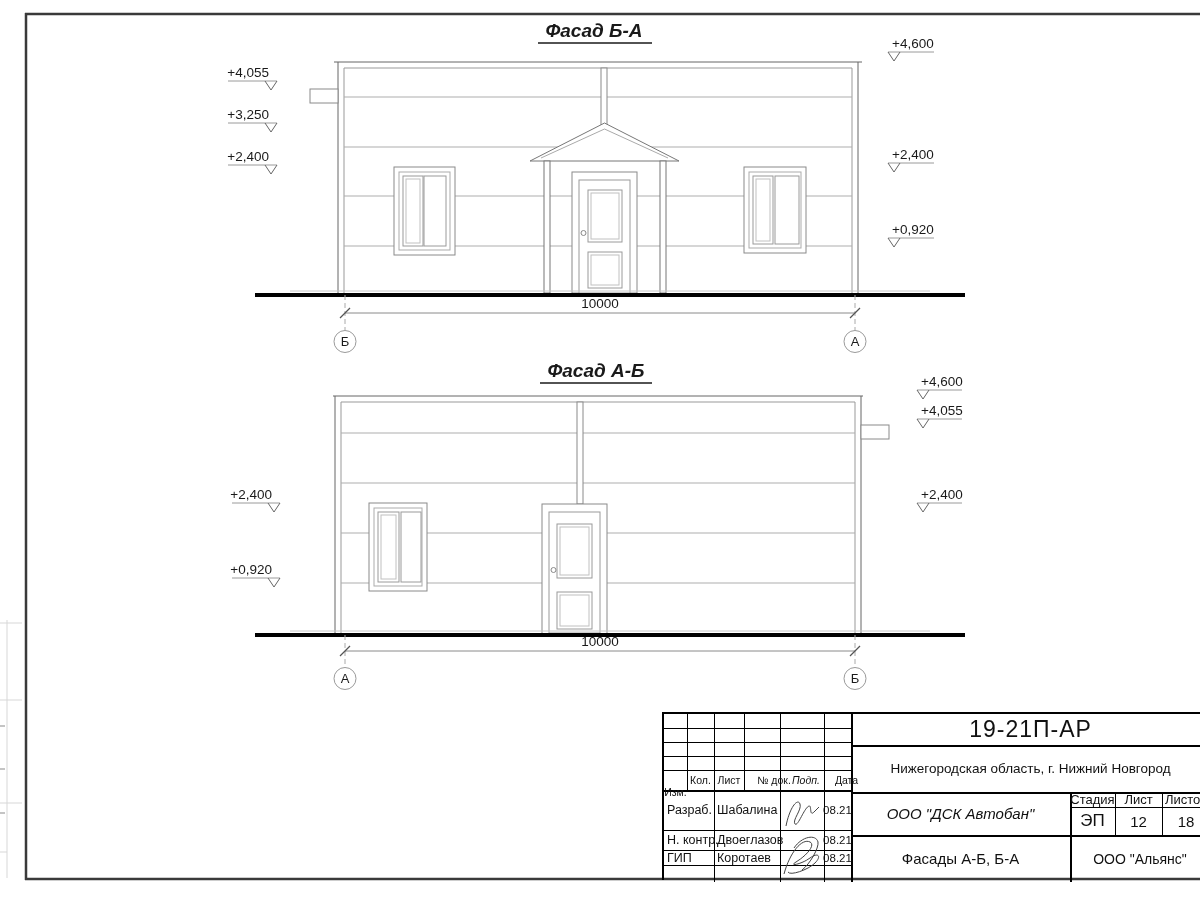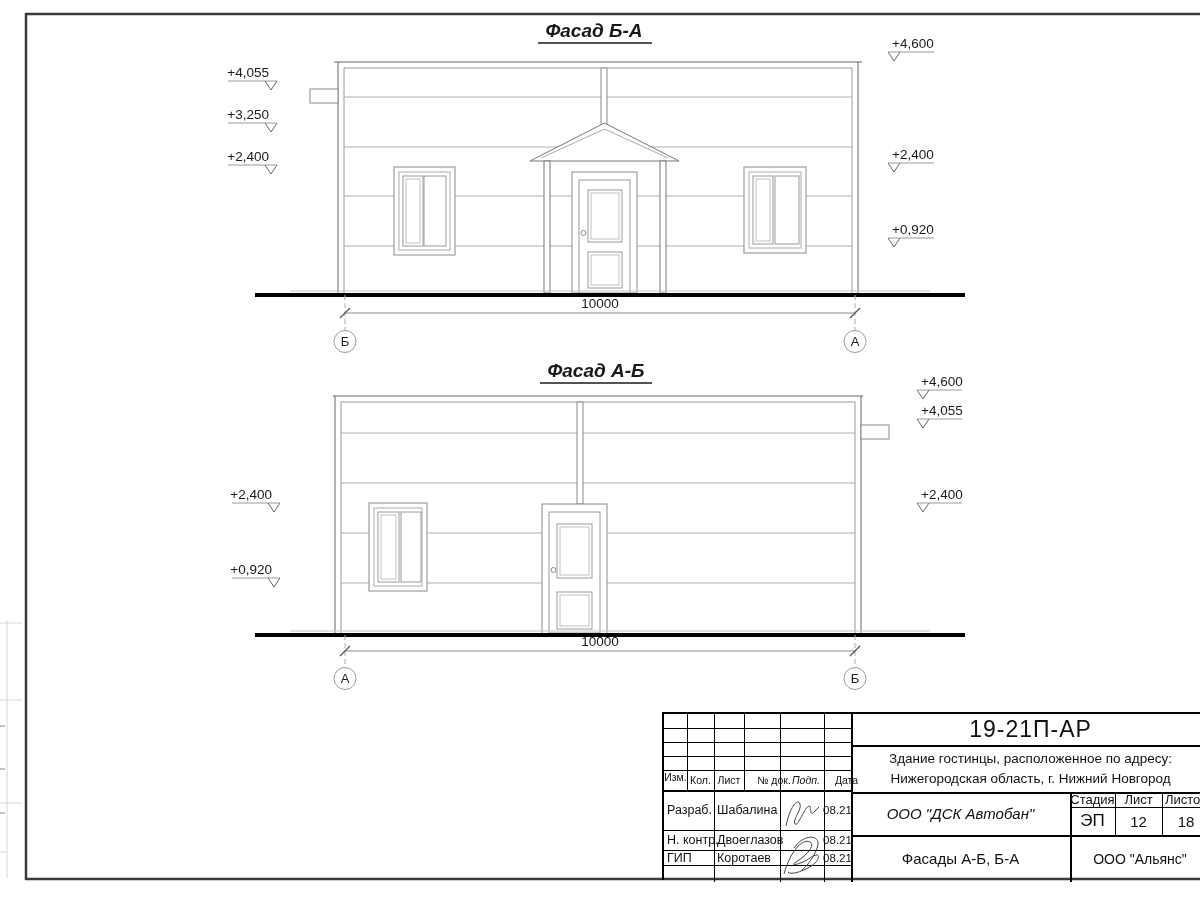--- a/index.html
+++ b/index.html
@@ -236,21 +236,21 @@
   <div class="hl" style="left:0;top:56px;width:187px;height:1px;"></div>
   <div class="hl" style="left:0;top:76px;width:187px;height:2px;"></div>
   <div class="hl" style="left:0;top:116px;width:187px;height:1px;"></div>
   <div class="hl" style="left:0;top:136px;width:187px;height:1px;"></div>
   <div class="hl" style="left:0;top:151px;width:187px;height:1px;"></div>
   <div class="hl" style="left:187px;top:31px;width:359px;height:2px;"></div>
   <div class="hl" style="left:187px;top:78px;width:359px;height:2px;"></div>
   <div class="hl" style="left:406px;top:93px;width:140px;height:1px;"></div>
   <div class="hl" style="left:187px;top:121px;width:359px;height:2px;"></div>
 
-  <div class="tb-cell hdr" style="left:0;top:53px;width:23px;height:20px;">Изм.</div>
+  <div class="tb-cell hdr" style="left:0;top:68px;width:23px;height:20px;">Изм.</div>
   <div class="tb-cell hdr" style="left:23px;top:56px;width:27px;height:20px;">Кол.</div>
   <div class="tb-cell hdr" style="left:50px;top:56px;width:30px;height:20px;">Лист</div>
   <div class="tb-cell hdr" style="left:80px;top:56px;width:36px;height:20px;padding-left:24px;">№ док.</div>
   <div class="tb-cell hdr" style="left:120px;top:56px;width:44px;height:20px;font-style:italic;">Подп.</div>
   <div class="tb-cell hdr" style="left:160px;top:56px;width:27px;height:20px;padding-left:18px;">Дата</div>
 
   <div class="tb-cell tb-left nm" style="left:3px;top:76px;width:46px;height:40px;">Разраб.</div>
   <div class="tb-cell tb-left nm" style="left:53px;top:76px;width:62px;height:40px;">Шабалина</div>
   <div class="tb-cell dt" style="left:160px;top:76px;width:27px;height:40px;">08.21</div>
   <div class="tb-cell tb-left nm" style="left:3px;top:116px;width:46px;height:20px;">Н. контр.</div>
@@ -260,21 +260,20 @@
   <div class="tb-cell tb-left nm" style="left:53px;top:136px;width:62px;height:15px;">Коротаев</div>
   <div class="tb-cell dt" style="left:160px;top:136px;width:27px;height:15px;">08.21</div>
 
   <svg style="left:116px;top:76px;" width="44" height="92" viewBox="0 0 44 92">
     <path d="M6,36 C10,16 18,8 20,14 C22,20 12,30 15,34 C18,37 24,18 29,16 C32,15 29,27 34,22 L39,17" fill="none" stroke="#444" stroke-width="1"></path>
     <path d="M4,84 C10,62 22,48 30,52 C36,55 26,66 16,72 C8,77 22,74 30,68 C38,62 42,66 35,73 C28,80 10,86 8,82 M14,58 C22,46 36,44 38,52 C39,58 30,74 22,80" fill="none" stroke="#444" stroke-width="1"></path>
   </svg>
 
   <div class="tb-cell docnum" style="left:187px;top:0;width:359px;height:31px;">19-21П-АР</div>
   <div class="tb-cell addr" style="left:187px;top:31px;width:359px;height:47px;">
-    <span>Здание гостинцы, расположенное по адресу:</span>
     <span>Нижегородская область, г. Нижний Новгород</span>
   </div>
   <div class="tb-cell company" style="left:187px;top:78px;width:219px;height:43px;">ООО "ДСК Автобан"</div>
   <div class="tb-cell minihdr" style="left:406px;top:78px;width:45px;height:15px;">Стадия</div>
   <div class="tb-cell minihdr" style="left:451px;top:78px;width:47px;height:15px;">Лист</div>
   <div class="tb-cell minihdr" style="left:498px;top:78px;width:48px;height:15px;">Листов</div>
   <div class="tb-cell stageval" style="left:406px;top:93px;width:45px;height:28px;">ЭП</div>
   <div class="tb-cell numval" style="left:451px;top:93px;width:47px;height:28px;">12</div>
   <div class="tb-cell numval" style="left:498px;top:93px;width:48px;height:28px;">18</div>
   <div class="tb-cell dtitle" style="left:187px;top:121px;width:219px;height:47px;text-align:right;">Фасады А-Б, Б-А</div>

